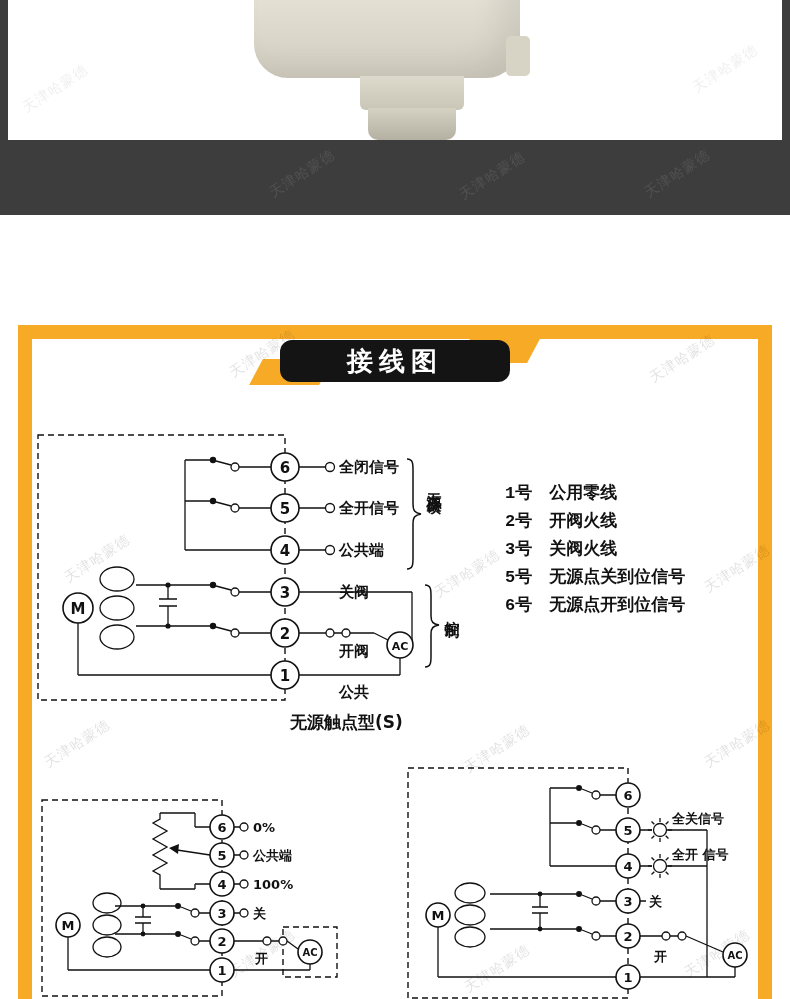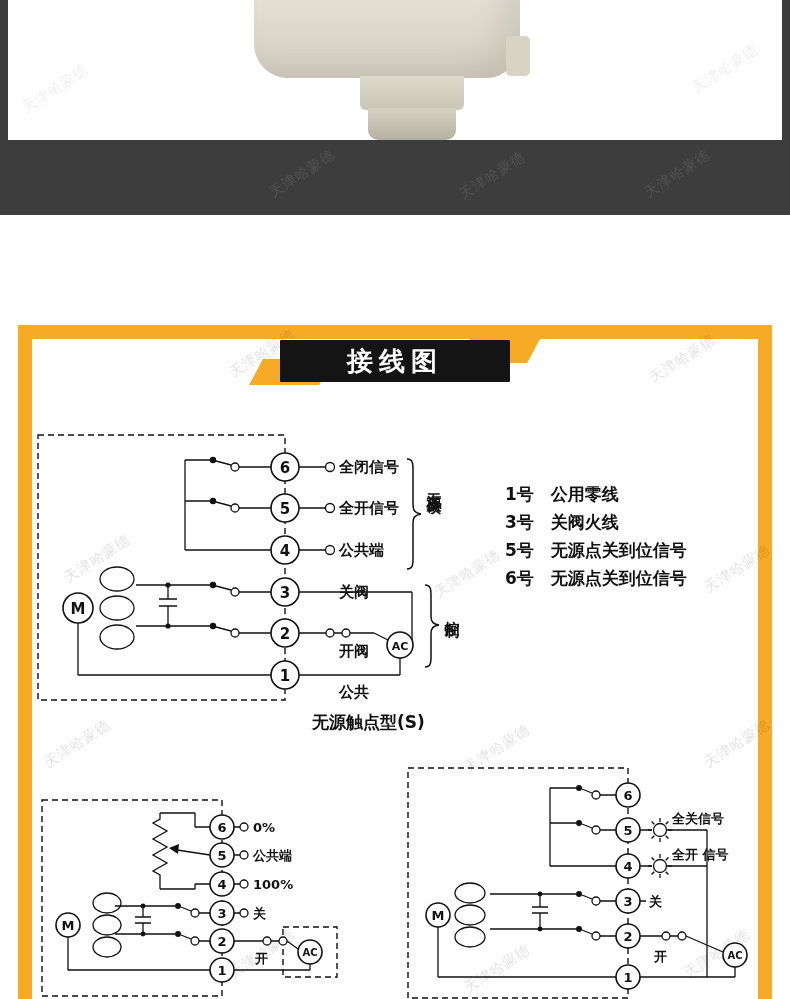--- a/index.html
+++ b/index.html
@@ -25,21 +25,21 @@
   .wm-faint{color:rgba(0,0,0,.07);}
   
   .panel{position:absolute;left:18px;top:325px;width:754px;height:700px;
          border:14px solid #f7aa25;background:#fff;box-sizing:border-box;}
   .panel-inner{position:relative;width:726px;height:672px;background:#fff;}
   
   .banner{position:absolute;left:248px;top:1px;width:230px;height:42px;}
   .wing{position:absolute;width:70px;height:26px;background:#f7aa25;transform:skewX(-28deg);}
   .wing-left{left:-24px;bottom:-3px;}
   .wing-right{right:-24px;top:-3px;}
-  .banner-core{position:absolute;left:0;top:0;right:0;bottom:0;background:#141414;border-radius:1px;
+  .banner-core{position:absolute;left:0;top:0;right:0;bottom:0;background:#141414;border-radius:12px;
                display:flex;align-items:center;justify-content:center;
                color:#fff;font-size:26px;font-weight:bold;letter-spacing:6px;}
   
   svg{position:absolute;overflow:visible;}
   svg text{font-family:"DejaVu Sans",sans-serif;fill:#111;}
   .num{font-size:15px;font-weight:bold;text-anchor:middle;}
   .num-s{font-size:13px;font-weight:bold;text-anchor:middle;}
   .lbl{font-size:15px;font-weight:600;}
   .lbl-s{font-size:13px;font-weight:600;}
   .ac-t{font-size:11px;font-weight:bold;text-anchor:middle;}
@@ -47,22 +47,22 @@
   .wire{stroke:#111;stroke-width:1.3;fill:none;}
   .wire2{stroke:#111;stroke-width:1.5;fill:none;}
   .dash{stroke:#111;stroke-width:1.4;fill:none;stroke-dasharray:6 4;}
   .node{fill:#fff;stroke:#111;stroke-width:1.3;}
   .term{fill:#fff;stroke:#111;stroke-width:1.6;}
   .dot{fill:#111;stroke:none;}
   
   .vlabel{position:absolute;writing-mode:vertical-rl;text-orientation:upright;
           font-size:15px;font-weight:600;letter-spacing:2px;}
   
-  .legend{position:absolute;left:473px;top:141px;font-size:17px;font-weight:600;line-height:28px;}
-  .caption{position:absolute;left:280px;top:372px;font-size:17px;font-weight:bold;}
+  .legend{position:absolute;left:473px;top:141px;font-size:17px;font-weight:600;line-height:28px;font-family:Liberation Mono, monospace;}
+  .caption{position:absolute;left:258px;top:372px;font-size:17px;font-weight:bold;}
 </style>
 </head>
 <body>
 
 <div class="page">
 
   <div class="hero">
     <div class="photo">
       <div class="device-body"></div>
       <div class="device-bump"></div>
@@ -161,23 +161,24 @@
         <text class="ac-t" x="368" y="220.5">AC</text>
         <path class="wire2" d="M375,30 C381,30 381,35 381,41 L381,75 C381,82 383,84 389,85 C383,86 381,88 381,95 L381,129 C381,135 381,140 375,140"></path>
         <path class="wire2" d="M393,156 C399,156 399,161 399,167 L399,187 C399,193 401,195 407,196 C401,197 399,199 399,205 L399,227 C399,233 399,238 393,238"></path>
       </svg>
 
       <div class="vlabel" style="left:392px;top:142px;">无源反馈</div>
       <div class="vlabel" style="left:410px;top:270px;">控制</div>
 
       <div class="legend">
         <div>1号　公用零线</div>
+        <div>2号　开阀火线</div>
         <div>3号　关阀火线</div>
         <div>5号　无源点关到位信号</div>
-        <div>6号　无源点关到位信号</div>
+        <div>6号　无源点开到位信号</div>
       </div>
 
       <div class="caption">无源触点型(S)</div>
 
       <svg style="left:3px;top:426px;" width="310" height="246" viewBox="0 0 310 246">
         <rect class="dash" x="7" y="35" width="180" height="196"></rect>
         <rect class="dash" x="248" y="162" width="54" height="50"></rect>
         <g class="wire">
           <path d="M199,62 H205 M199,90 H205 M199,119 H205 M199,148 H205
                    M199,176 H228 M236,176 H244 M252,176 L263,184

